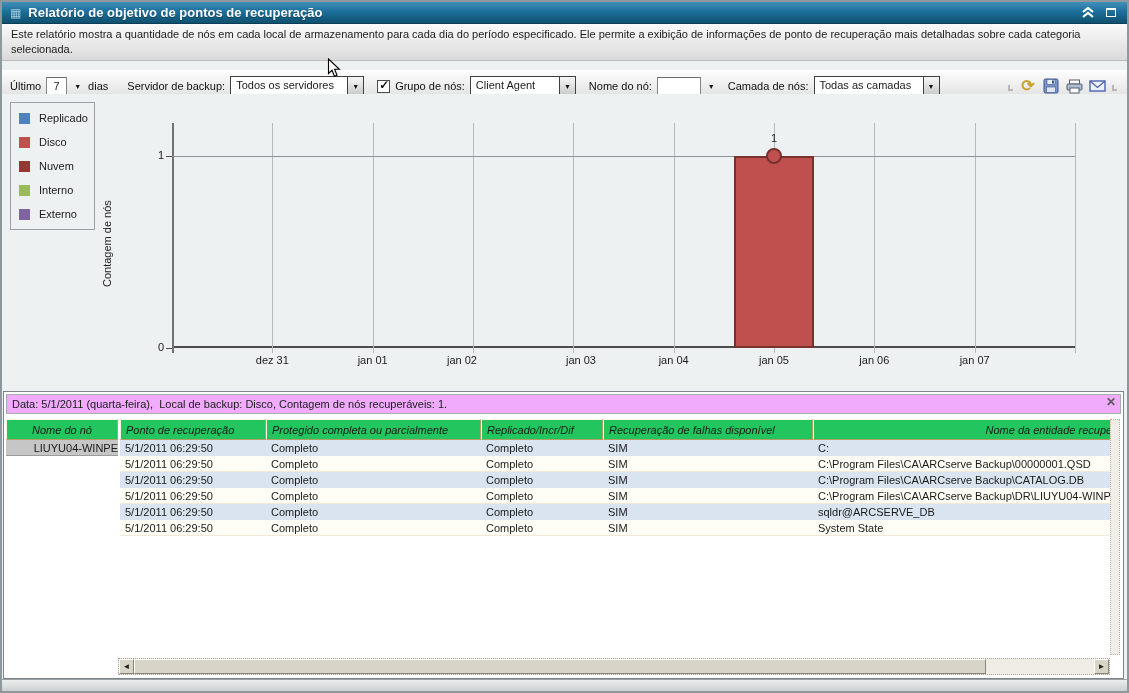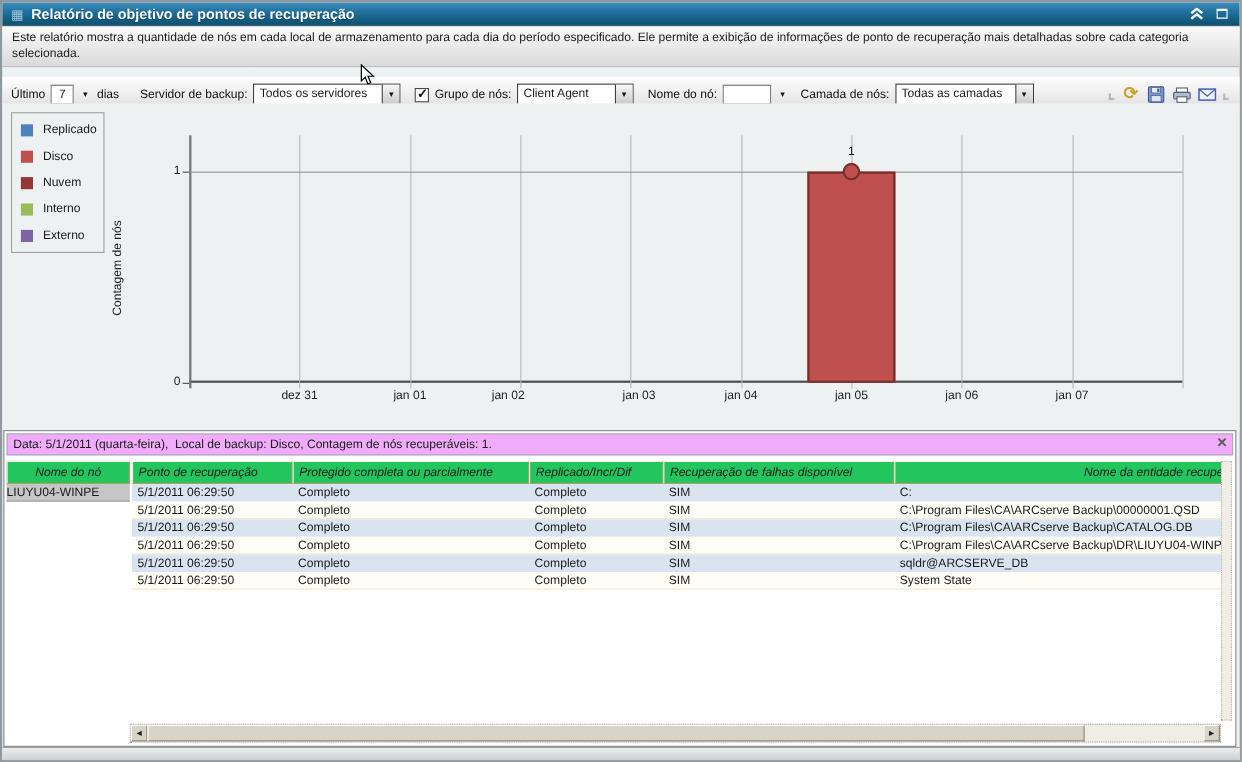--- a/index.html
+++ b/index.html
@@ -62,21 +62,21 @@
   
   .detail{position:absolute;left:1px;top:389px;width:1121px;height:288px;
     border:1px solid #7e858a;background:#fff;}
   .infobar{position:absolute;left:2px;top:2px;right:2px;height:20px;border:1px solid #a7adb1;
     background:#f0abfc;line-height:18px;padding-left:5px;white-space:pre;overflow:hidden;}
   .close-x{position:absolute;right:7px;top:3px;font-size:12px;font-weight:bold;color:#5a5a5a;line-height:14px;cursor:default;}
   .hcell{height:21px;line-height:20px;background:#22c55e;border:1px solid;
     border-color:#fbf3dd #b39e66 #b39e66 #fbf3dd;padding:0 4px;white-space:nowrap;overflow:hidden;font-style:italic;}
   .lcol-header{position:absolute;left:2px;top:27px;width:112px;text-align:center;}
   .lcol-node{position:absolute;left:2px;top:48px;width:112px;height:16px;line-height:16px;
-    background:#c6c6c6;border-bottom:1px solid #9b9b9b;text-align:left;overflow:hidden;}
+    background:#c6c6c6;border-bottom:1px solid #9b9b9b;text-align:right;overflow:hidden;}
   .rhead{position:absolute;left:116px;top:27px;width:991px;display:flex;overflow:hidden;}
   .rrows{position:absolute;left:116px;top:48px;width:991px;height:97px;overflow:hidden;}
   .trow{display:flex;height:16px;line-height:16px;}
   .trow.alt{background:#d9e4f0;}
   .trow.plain{background:#fffef6;border-bottom:1px solid #efe9d6;}
   .tcell{padding:0 0 0 5px;white-space:nowrap;overflow:hidden;flex:none;}
   .c0{width:146px;} .c1{width:215px;} .c2{width:122px;} .c3{width:210px;} .c4{width:330px;}
   .rhead .c4{text-align:right;padding-right:6px;}
   .v-strip{position:absolute;right:3px;top:27px;height:236px;width:10px;background:#efede5;border:1px dotted #b9b5a8;}
   .h-scroll{position:absolute;left:114px;right:13px;bottom:3px;height:17px;background:#efede5;

